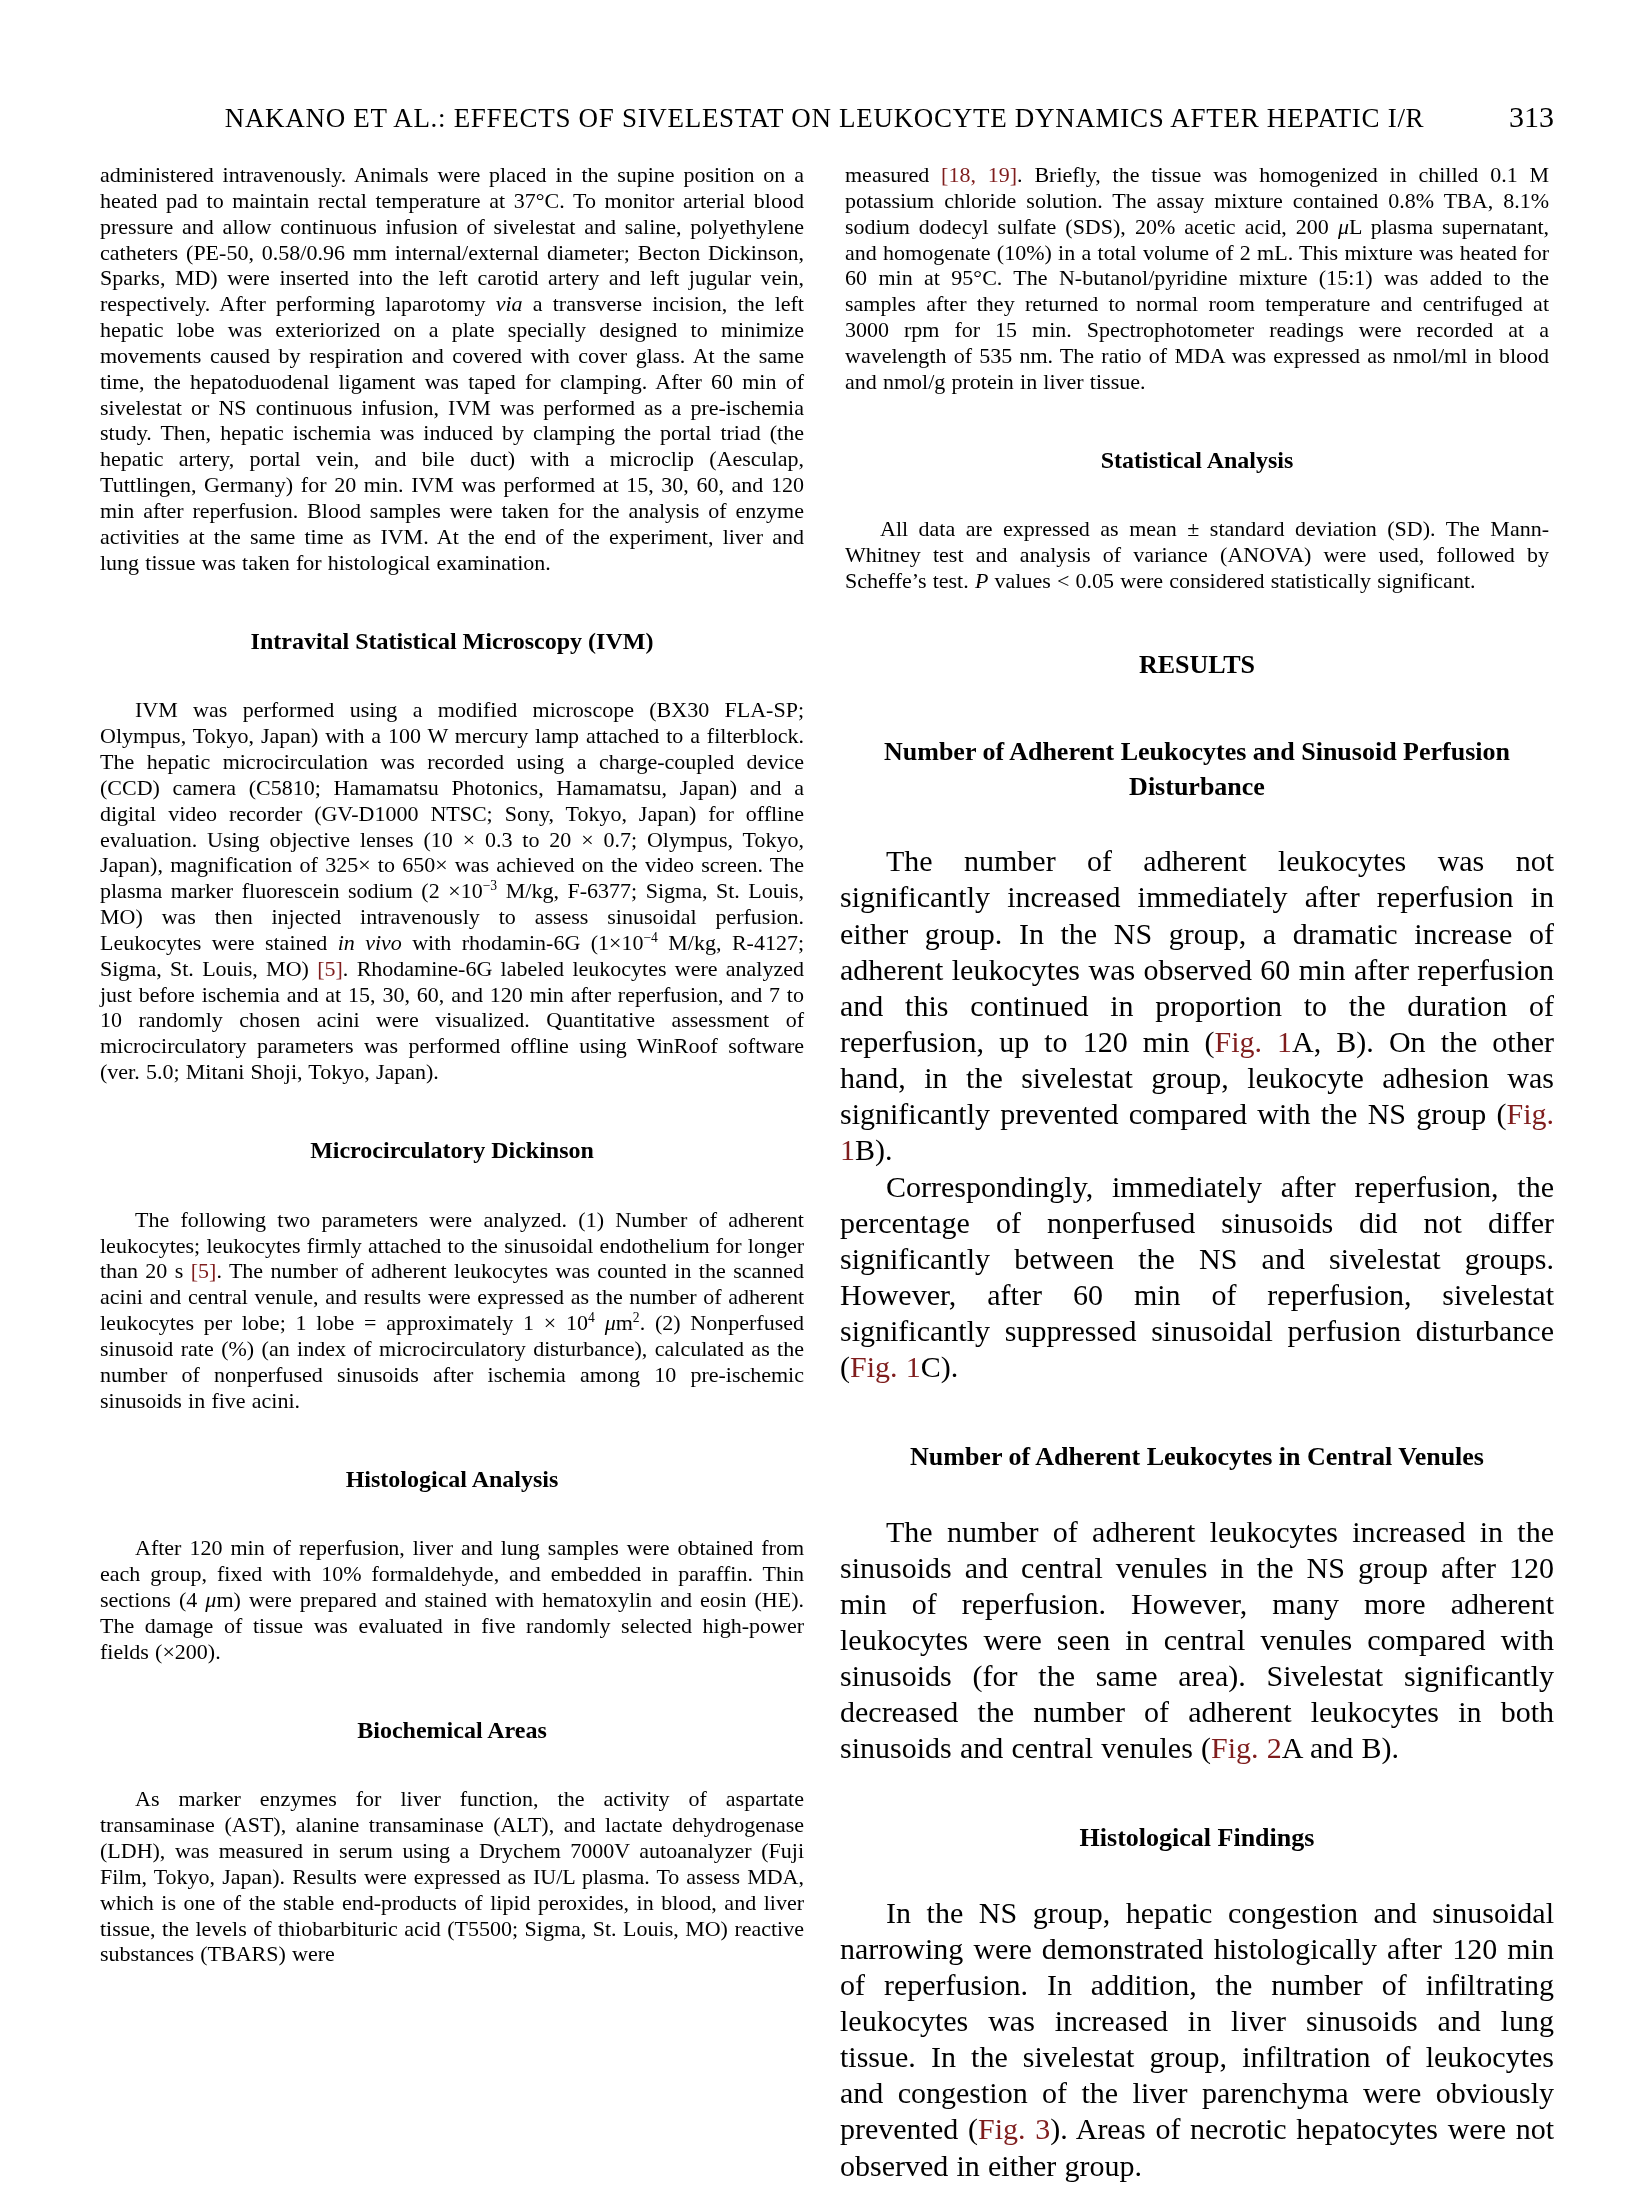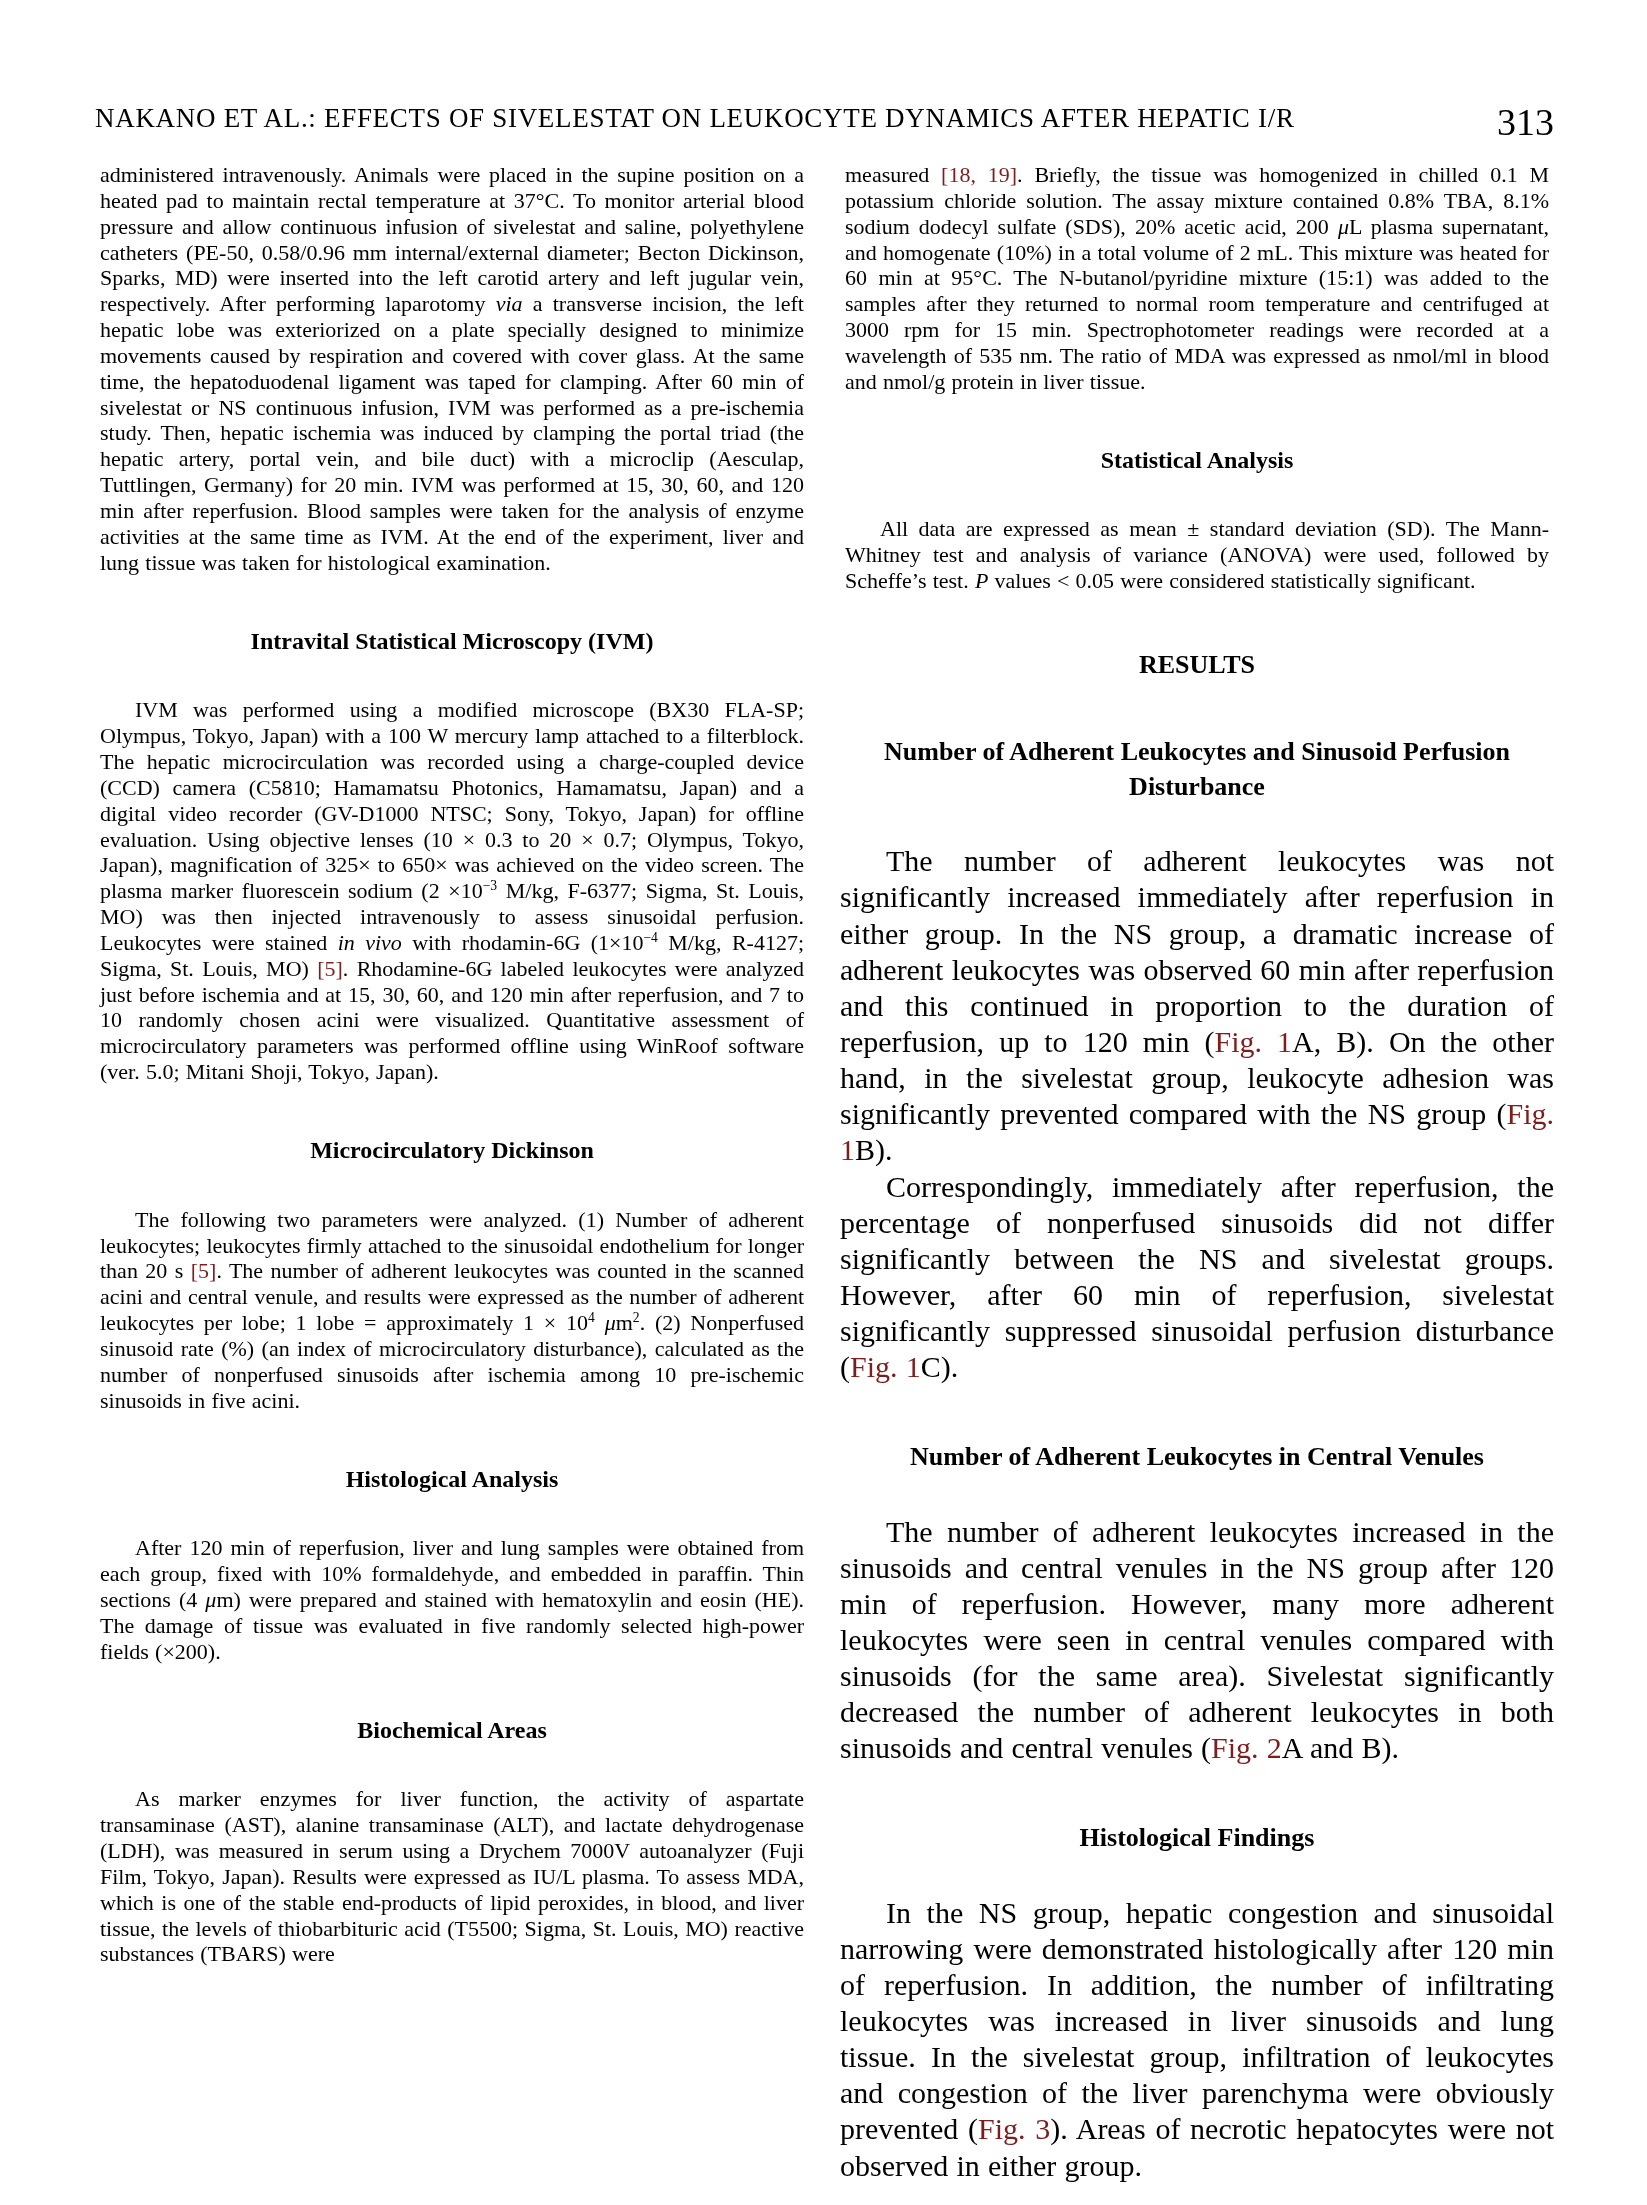--- a/index.html
+++ b/index.html
@@ -15,27 +15,28 @@
     background: #ffffff;
     overflow: hidden;
   }
   .running-head {
     position: absolute;
     top: 100px; left: 95px; width: 1459px;
     height: 38px;
   }
   .running-title {
     position: absolute; left: 0; right: 0; top: 2.7px;
+    text-align: center;
     font-size: 27px;
     letter-spacing: 0.7px;
     white-space: nowrap;
   }
   .page-number {
     position: absolute; right: 0; top: 0;
-    font-size: 38px;
+    font-size: 30px;
   }
   .col {
     position: absolute;
     top: 157px;
     width: 714px;
     text-align: justify;
   }
   .col-left  { left: 95px;  }
   .col-right { left: 840px; }
 

